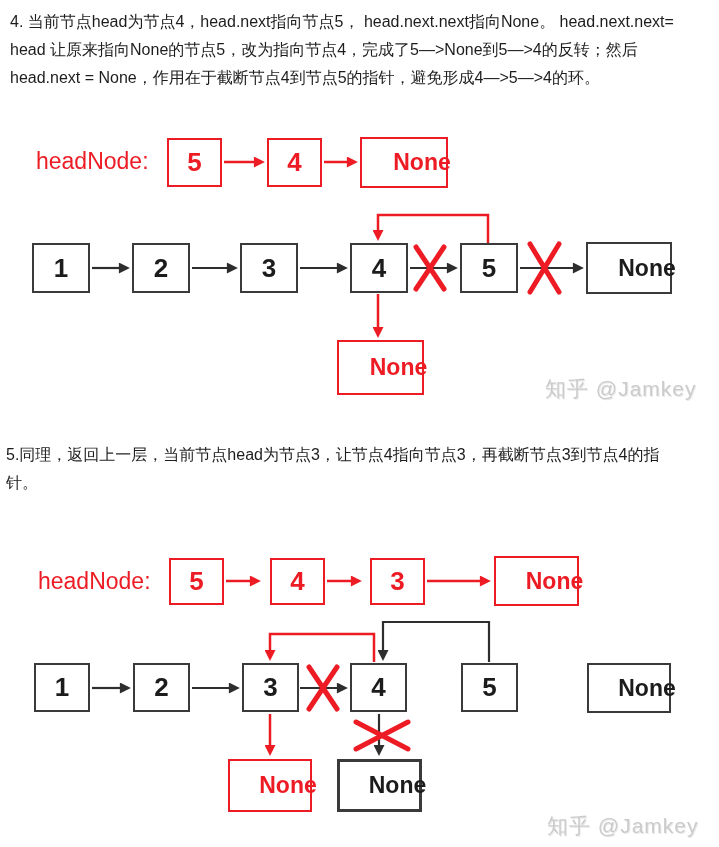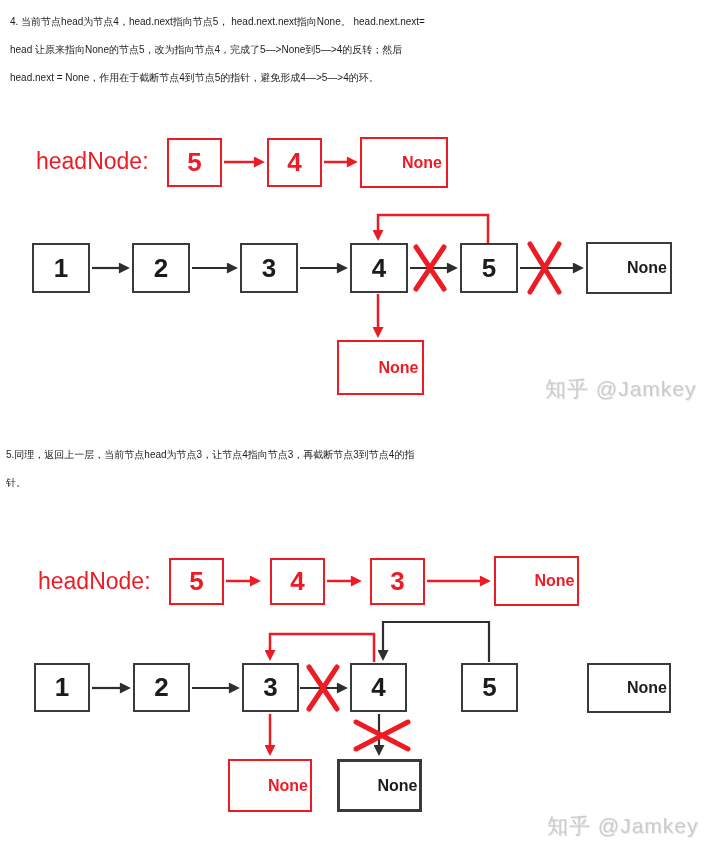--- a/index.html
+++ b/index.html
@@ -1,25 +1,25 @@
 <!DOCTYPE html>
 <html style="--red: #ed1c24; --black: #2e2e2e; --border: #3a3a3a; --wm: #cbcbcb; --text: #1d1d1d;"><head>
 <meta charset="utf-8">
 <style>
   :root { --red:#ed1c24; --black:#2e2e2e; --border:#3a3a3a; --wm:#cbcbcb; --text:#1d1d1d; }
   * { margin:0; padding:0; box-sizing:border-box; }
   body { background:#fff; font-family:"Liberation Sans","DejaVu Sans",sans-serif; }
   .page { position:relative; width:719px; height:847px; background:#ffffff; overflow:hidden; }
-  .para { position:absolute; color:var(--text); font-size:10px; line-height:28px; white-space:nowrap; }
+  .para { position:absolute; color:var(--text); font-size:16px; line-height:28px; white-space:nowrap; }
   .para .b { font-weight:400; }
   .svg-layer { position:absolute; left:0; top:0; pointer-events:none; }
   .box { position:absolute; display:flex; align-items:center; justify-content:center;
          background:#fff; border:2.5px solid var(--border); color:#1c1c1c;
          font-weight:700; font-size:26px; }
-  .box.none-box { font-size:16px;padding-left:36px; }
+  .box.none-box { font-size:23px;padding-left:36px; }
   .box.red { border-color:var(--red); color:var(--red); }
   .hn-label { position:absolute; color:var(--red); font-weight:400; font-size:23px; }
   .wm { position:absolute; color:var(--wm); font-size:21px; letter-spacing:1px;
         text-shadow:1px 1px 0 #e9e9e9;text-align:right; }
   .sr { stroke:var(--red); fill:none; }
   .sb { stroke:var(--black); fill:none; }
   .xmark { stroke:var(--red); stroke-width:5; stroke-linecap:round; fill:none; }
 </style>
 </head>
 <body>

